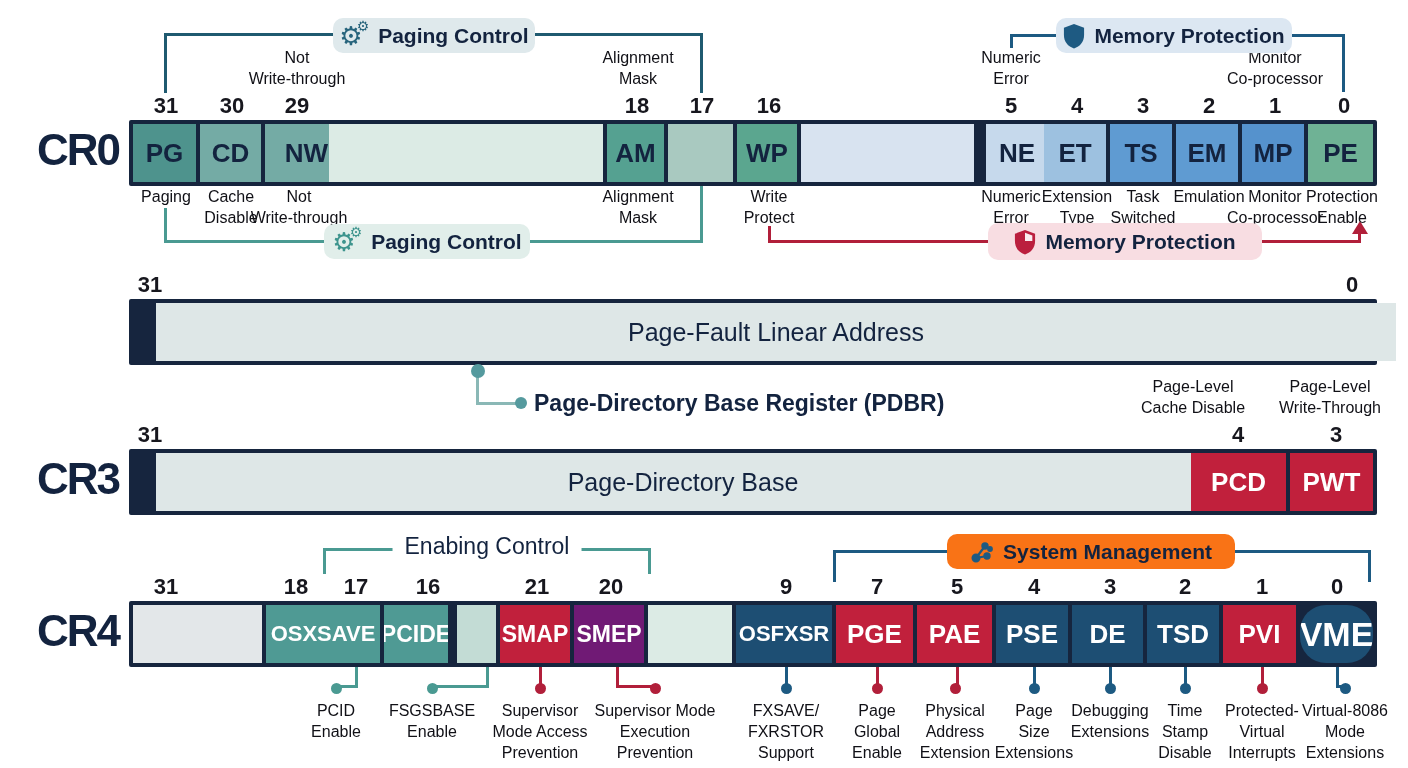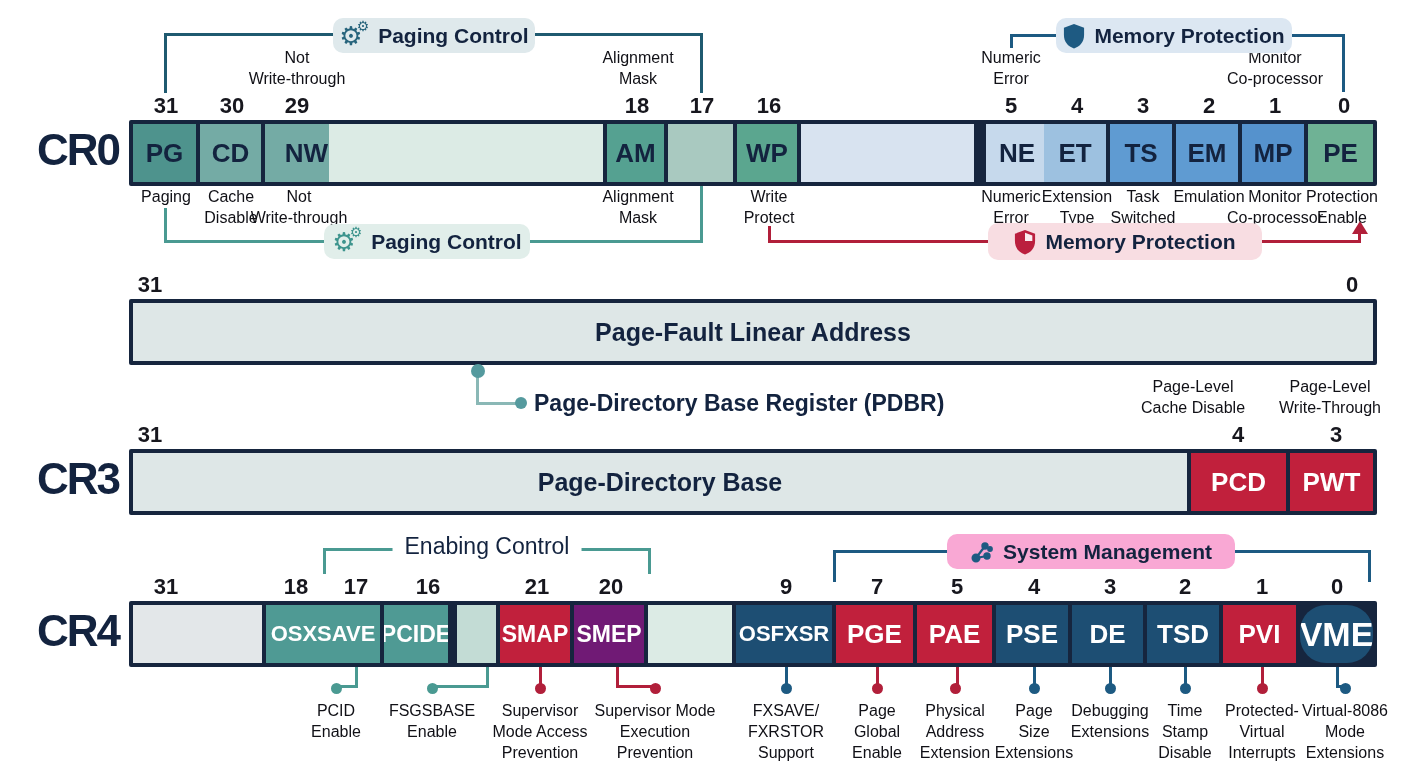--- a/index.html
+++ b/index.html
@@ -5,21 +5,21 @@
   html,body{margin:0;padding:0;background:#ffffff;overflow:hidden;}
   #stage{position:relative;width:1408px;height:768px;background:#ffffff;
          font-family:"Liberation Sans",sans-serif;}
   .abs{position:absolute;}
   .regname{display:flex;align-items:center;justify-content:flex-end;
            font-size:44px;font-weight:800;letter-spacing:-2px;color:#13233f;}
   .regbox{background:#16253e;border-radius:2px;}
   .cell{display:flex;align-items:center;justify-content:center;box-sizing:border-box;
         border-right:4px solid #16253e;font-weight:bold;white-space:nowrap;overflow:hidden;}
   .cell.last{border-right:none;}
-  .field{font-weight:700;}
+  .field{font-weight:400;margin-left:23px;}
   .bitnum{width:80px;text-align:center;font-size:22px;color:#17171e;font-weight:700;}
   .lbl{width:160px;text-align:center;font-size:16px;line-height:1.3;color:#101016;}
   .pill{display:flex;align-items:center;justify-content:center;gap:9px;border-radius:10px;
         font-size:21px;font-weight:600;color:#13233f;box-sizing:border-box;}
   .gearwrap{display:inline-flex;align-items:flex-start;line-height:1;}
   .g1{font-family:"DejaVu Sans",sans-serif;font-size:26px;line-height:1;}
   .g2{font-family:"DejaVu Sans",sans-serif;font-size:14px;line-height:1;margin-left:-6px;position:relative;top:-4px;}
   .dot{border-radius:50%;}
   .pdbr-text{font-size:23px;font-weight:bold;color:#13233f;white-space:nowrap;}
   .enab{transform:translateX(-50%);background:#ffffff;padding:0 12px;font-size:23px;
@@ -217,21 +217,21 @@
     </div>
     <div class="abs pill" style="left: 988px; top: 223px; width: 274px; height: 37px; background: rgb(248, 221, 226);">
       <span style="display: inline-flex;">
         <svg width="22" height="26" viewBox="0 0 24 28">
           <path d="M12 1 L23 5 L23 13 C23 20.5 18.5 25.6 12 27.6 C5.5 25.6 1 20.5 1 13 L1 5 Z" fill="#bb1f3e"></path>
           <path d="M12 4 L20 7 L20 13 L12 13 Z" fill="#ffffff" opacity="0.92"></path>
         </svg>
       </span>
       <span>Memory Protection</span>
     </div>
-    <div class="abs pill" style="left: 947px; top: 534px; width: 288px; height: 35px; background: #f9a8d4;">
+    <div class="abs pill" style="left: 947px; top: 534px; width: 288px; height: 35px; background: #f97316;">
       <span style="display: inline-flex;">
         <svg width="24" height="24" viewBox="0 0 24 24">
           <g stroke="#1d5a82" stroke-width="2.2" fill="#1d5a82">
             <line x1="6" y1="18" x2="15" y2="6"></line>
             <line x1="6" y1="18" x2="17" y2="16"></line>
             <circle cx="6" cy="18" r="3.4"></circle>
             <circle cx="15" cy="6" r="2.6"></circle>
             <circle cx="17" cy="16" r="2.6"></circle>
             <circle cx="20" cy="9" r="1.8"></circle>
           </g>

